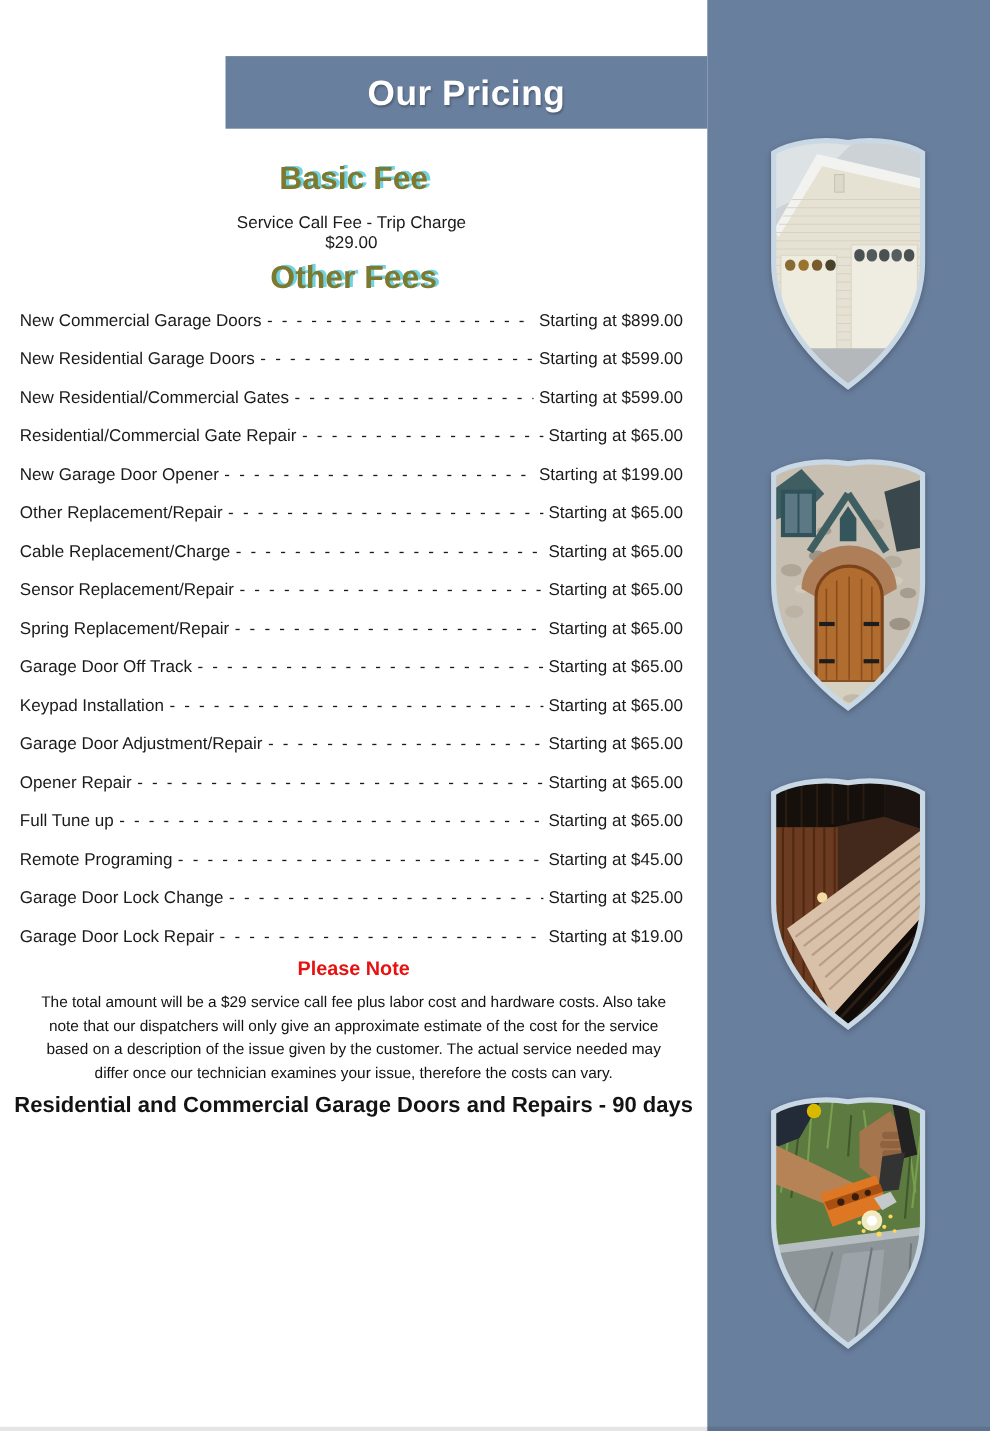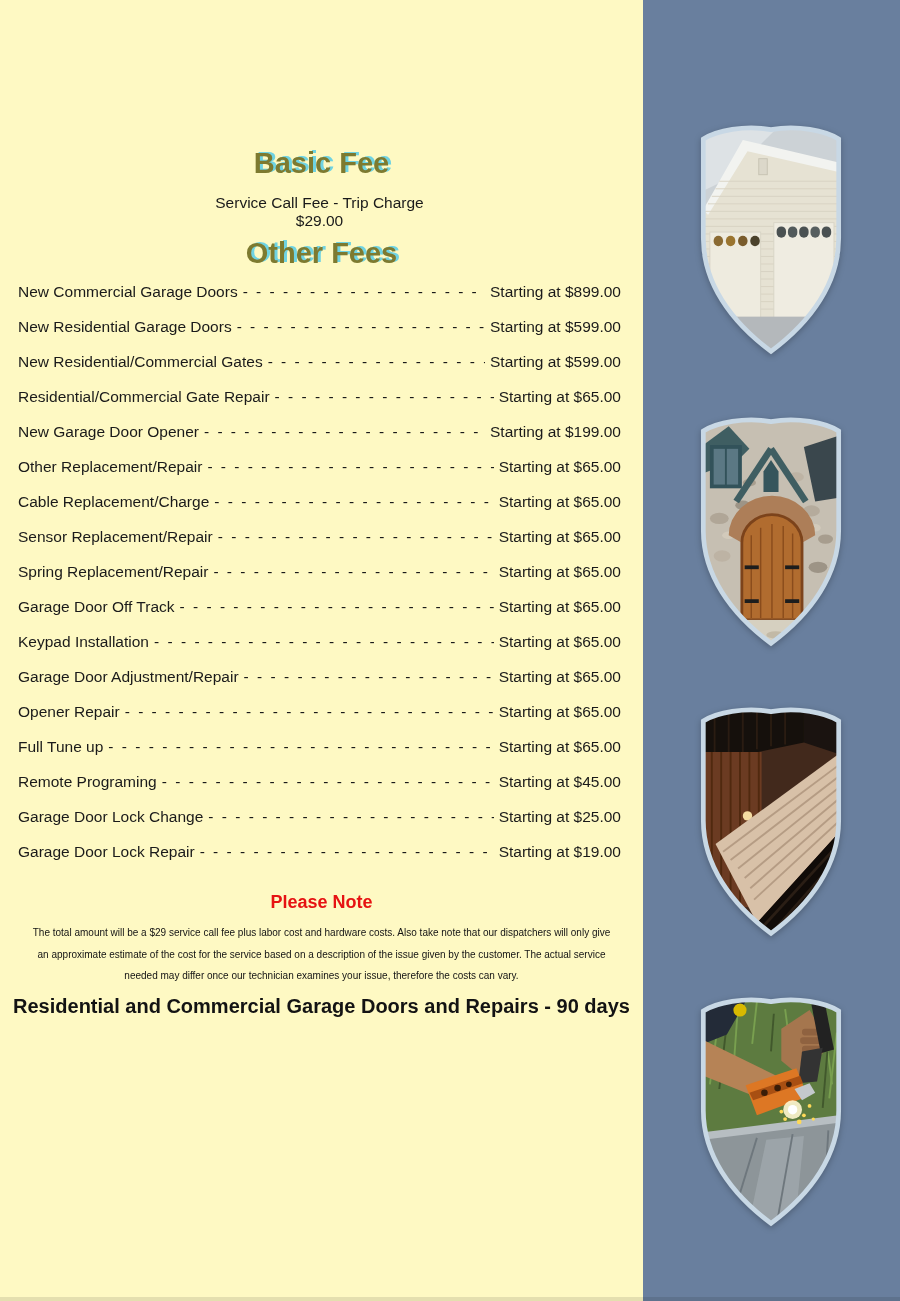--- a/index.html
+++ b/index.html
@@ -1,20 +1,20 @@
 <!DOCTYPE html>
 <html><head>
 <meta charset="utf-8">
 <style>
   * { margin:0; padding:0; box-sizing:border-box; }
   html,body { width:900px; height:1301px; }
   body { font-family:"Liberation Sans","DejaVu Sans",sans-serif; }
   .page { position:relative; width:900px; height:1301px; overflow:hidden; background:#e2e2e0; }
 
-  .main-col { position:absolute; left:0; top:0; width:733px; height:1301px; background:#fef9c3; }
+  .main-col { position:absolute; left:0; top:0; width:733px; height:1301px; background:#ffffff; }
   .side-col { position:absolute; right:0; top:0; width:257px; height:1301px; background:#697f9e; }
 
   .header-bar { position:absolute; left:205px; top:51px; width:438px; height:66px;
                 background:#697f9e; display:flex; align-items:center; justify-content:center; }
   .header-bar h1 { color:#ffffff; font-size:32px; font-weight:bold; letter-spacing:.5px;
                    text-shadow:1px 2px 2px rgba(0,0,0,.28); }
 
   .content { position:absolute; top:117px; left:0; width:643px; }
 
   .sec-heading { text-align:center; font-size:29px; font-weight:bold; color:#7d7a30;
@@ -27,24 +27,24 @@
   .fee-row.single { height:30px; margin-top:14px;flex-direction:column; }
   .fee-list { margin-top:4px; }
   .fee-label { white-space:nowrap; }
   .fee-dashes { flex:1; overflow:hidden; white-space:nowrap; margin:0 5px;
                 letter-spacing:2px; color:#1a1a1a; }
   .fee-price { white-space:nowrap; }
 
   .disclaimer { margin:30px auto 0; max-width:545px; text-align:center;
                 font-size:15.5px; line-height:21.6px; color:#131313; }
   .red-heading { text-align:center; font-size:18px; font-weight:bold; color:#e61212; line-height:22px; }
-  .red-heading.note { margin-top:22px; }
+  .red-heading.note { }
   .red-heading.warranty { margin-top:16px; }
   .note-body { margin:9px auto 0; max-width:578px; text-align:center;
-               font-size:10px; line-height:21.6px; color:#131313; }
+               font-size:14px; line-height:21.6px; color:#131313; }
   .warranty-body { margin:9px auto 0; max-width:620px; text-align:center;
                    font-size:20px; line-height:21.6px; color:#131313;font-weight:bold; }
 
   .shield { position:absolute; left:48px; filter:drop-shadow(0 2px 3px rgba(0,0,0,.25)); }
   .shield.s1 { top:123px; } .shield.s2 { top:415px; }
   .shield.s3 { top:705px; } .shield.s4 { top:995px; }
 
   .bottom-strip { position:absolute; left:0; bottom:0; width:900px; height:4px;
                   background:rgba(0,0,0,.10); }
 </style>
@@ -369,16 +369,19 @@
           <circle cx="100" cy="132" r="2"></circle>
             <circle cx="130" cy="132" r="1.8"></circle>
             <circle cx="96" cy="124" r="2"></circle>
         </g>
       </g>
       <path d="M85 7 C113 2 143 8 157 17 L157 123 C157 170 128 211 85 243 C42 211 13 170 13 123 L13 17 C27 8 57 2 85 7 Z" fill="none" stroke="#c8d8e5" stroke-width="5"></path>
     </svg>
 
   </div>
 
+  <div class="header-bar">
+    <h1>Our Pricing</h1>
+  </div>
 
   <div class="bottom-strip"></div>
 
 </div>
 
 </body></html>

